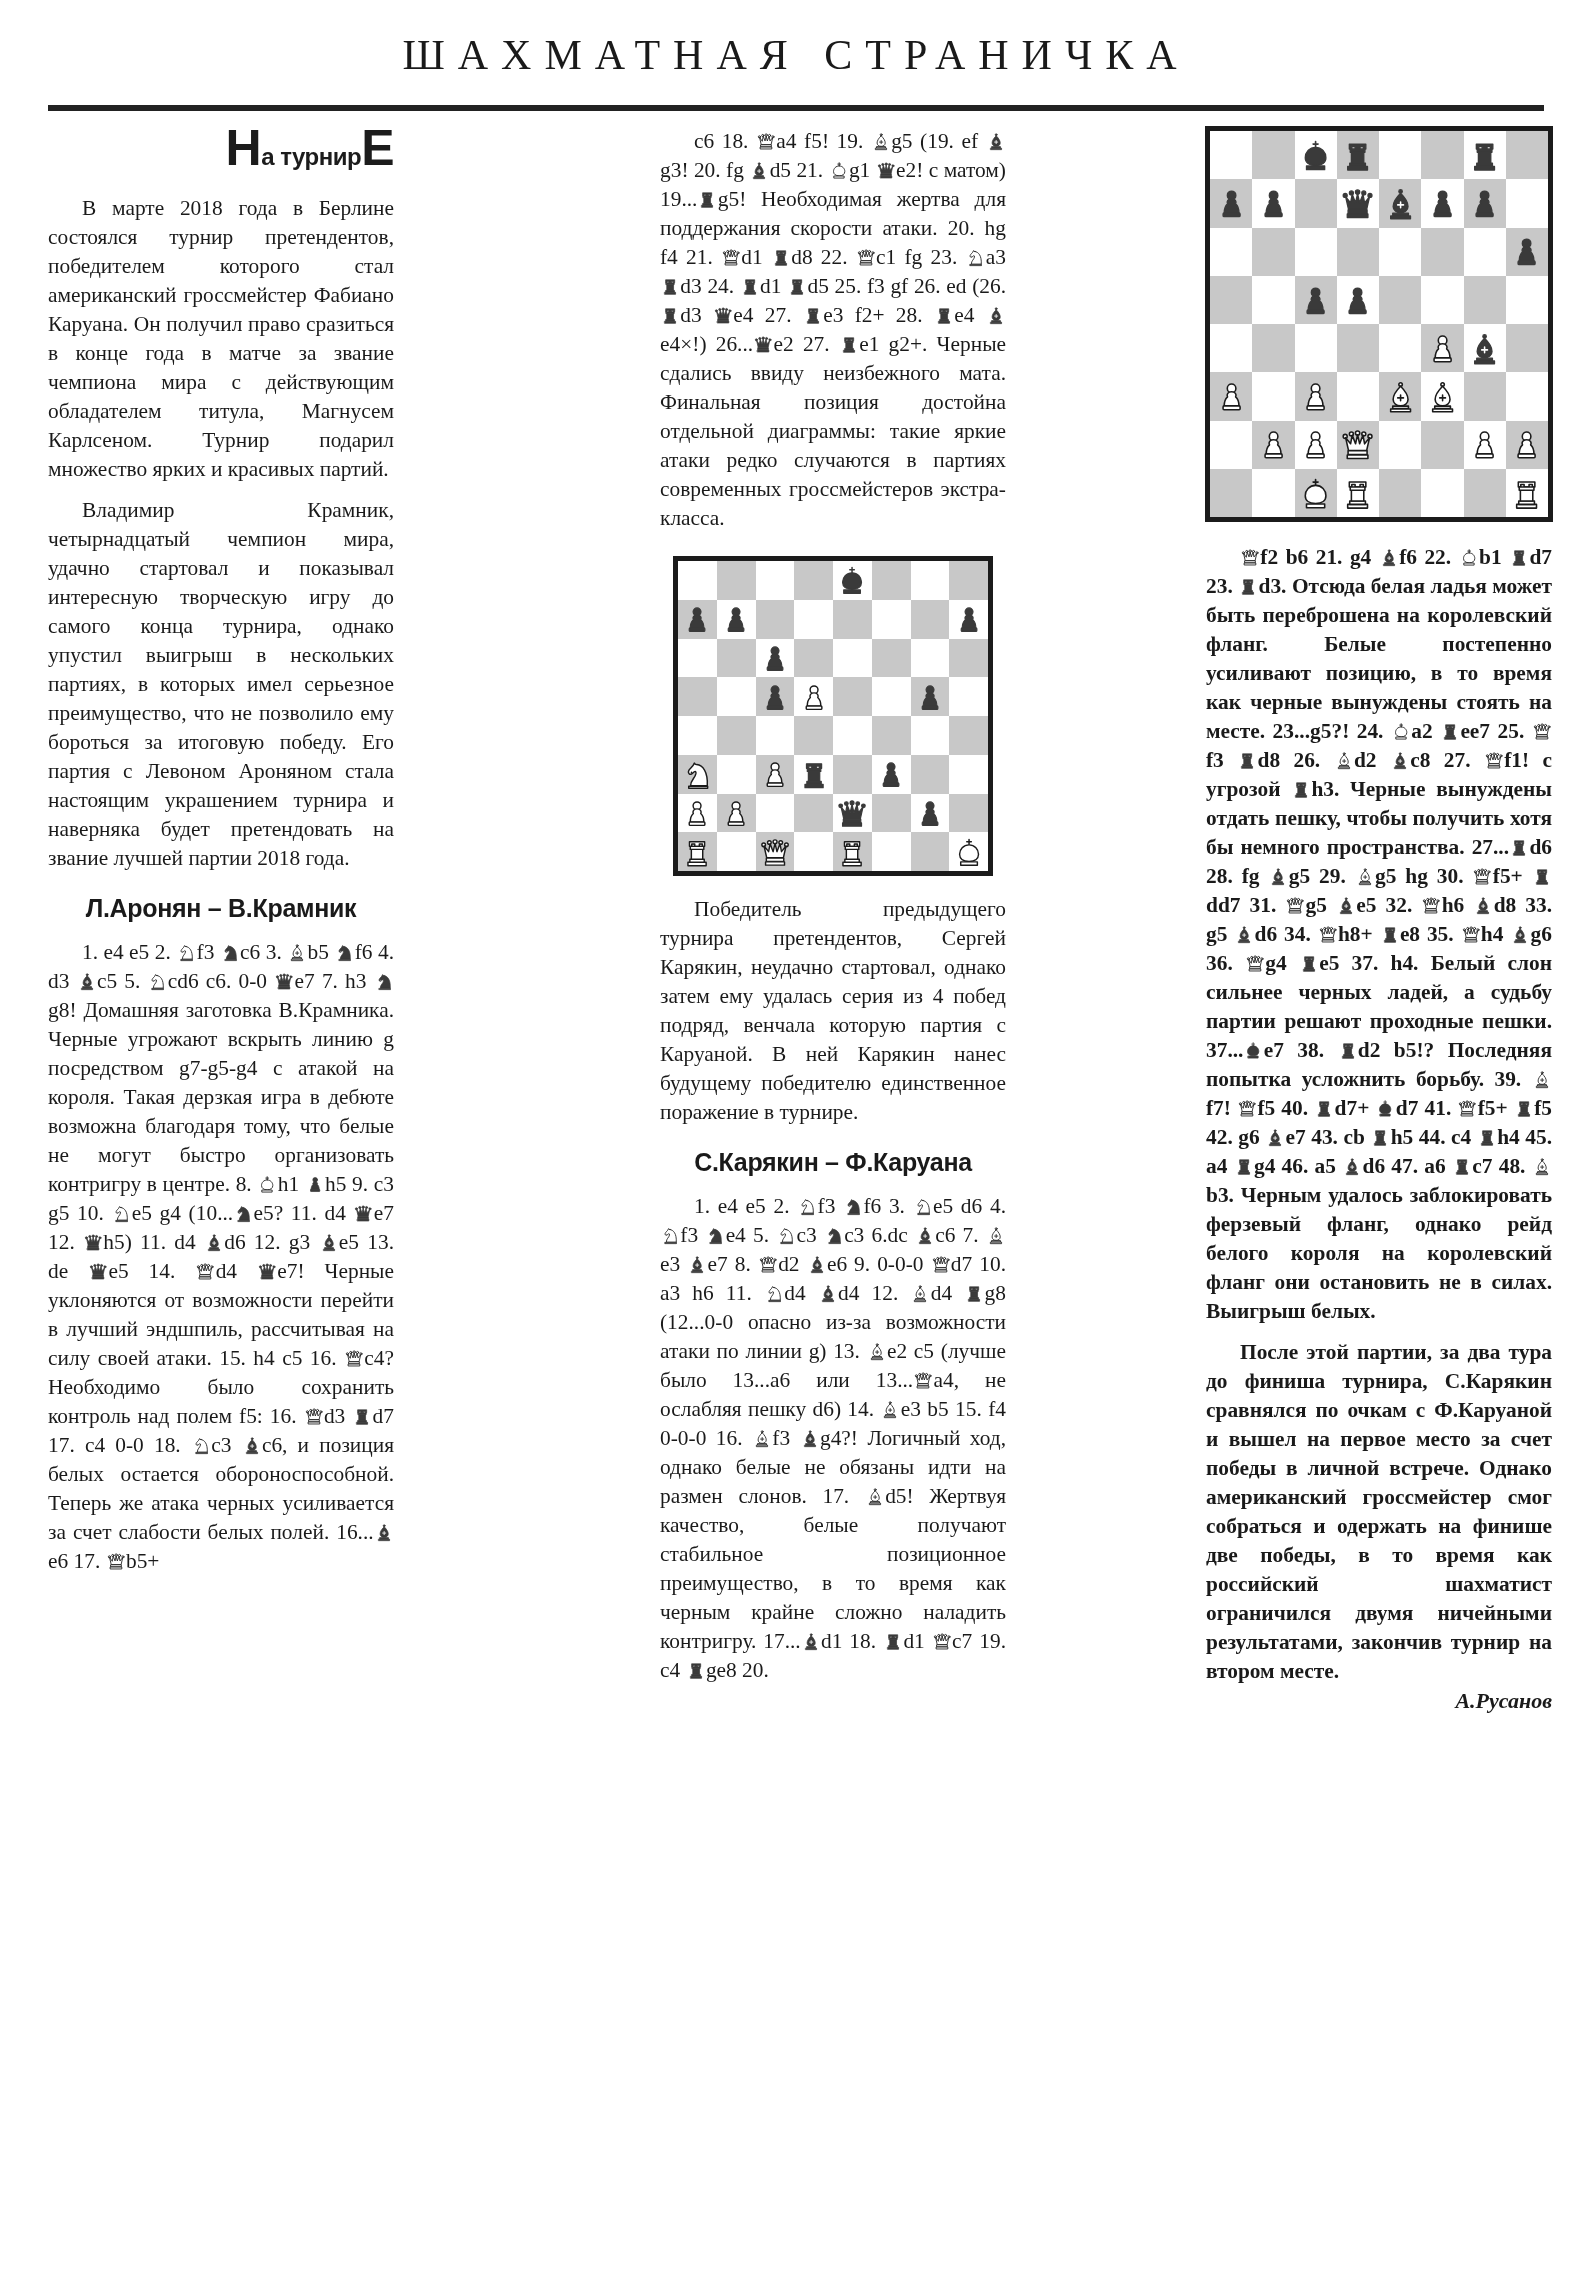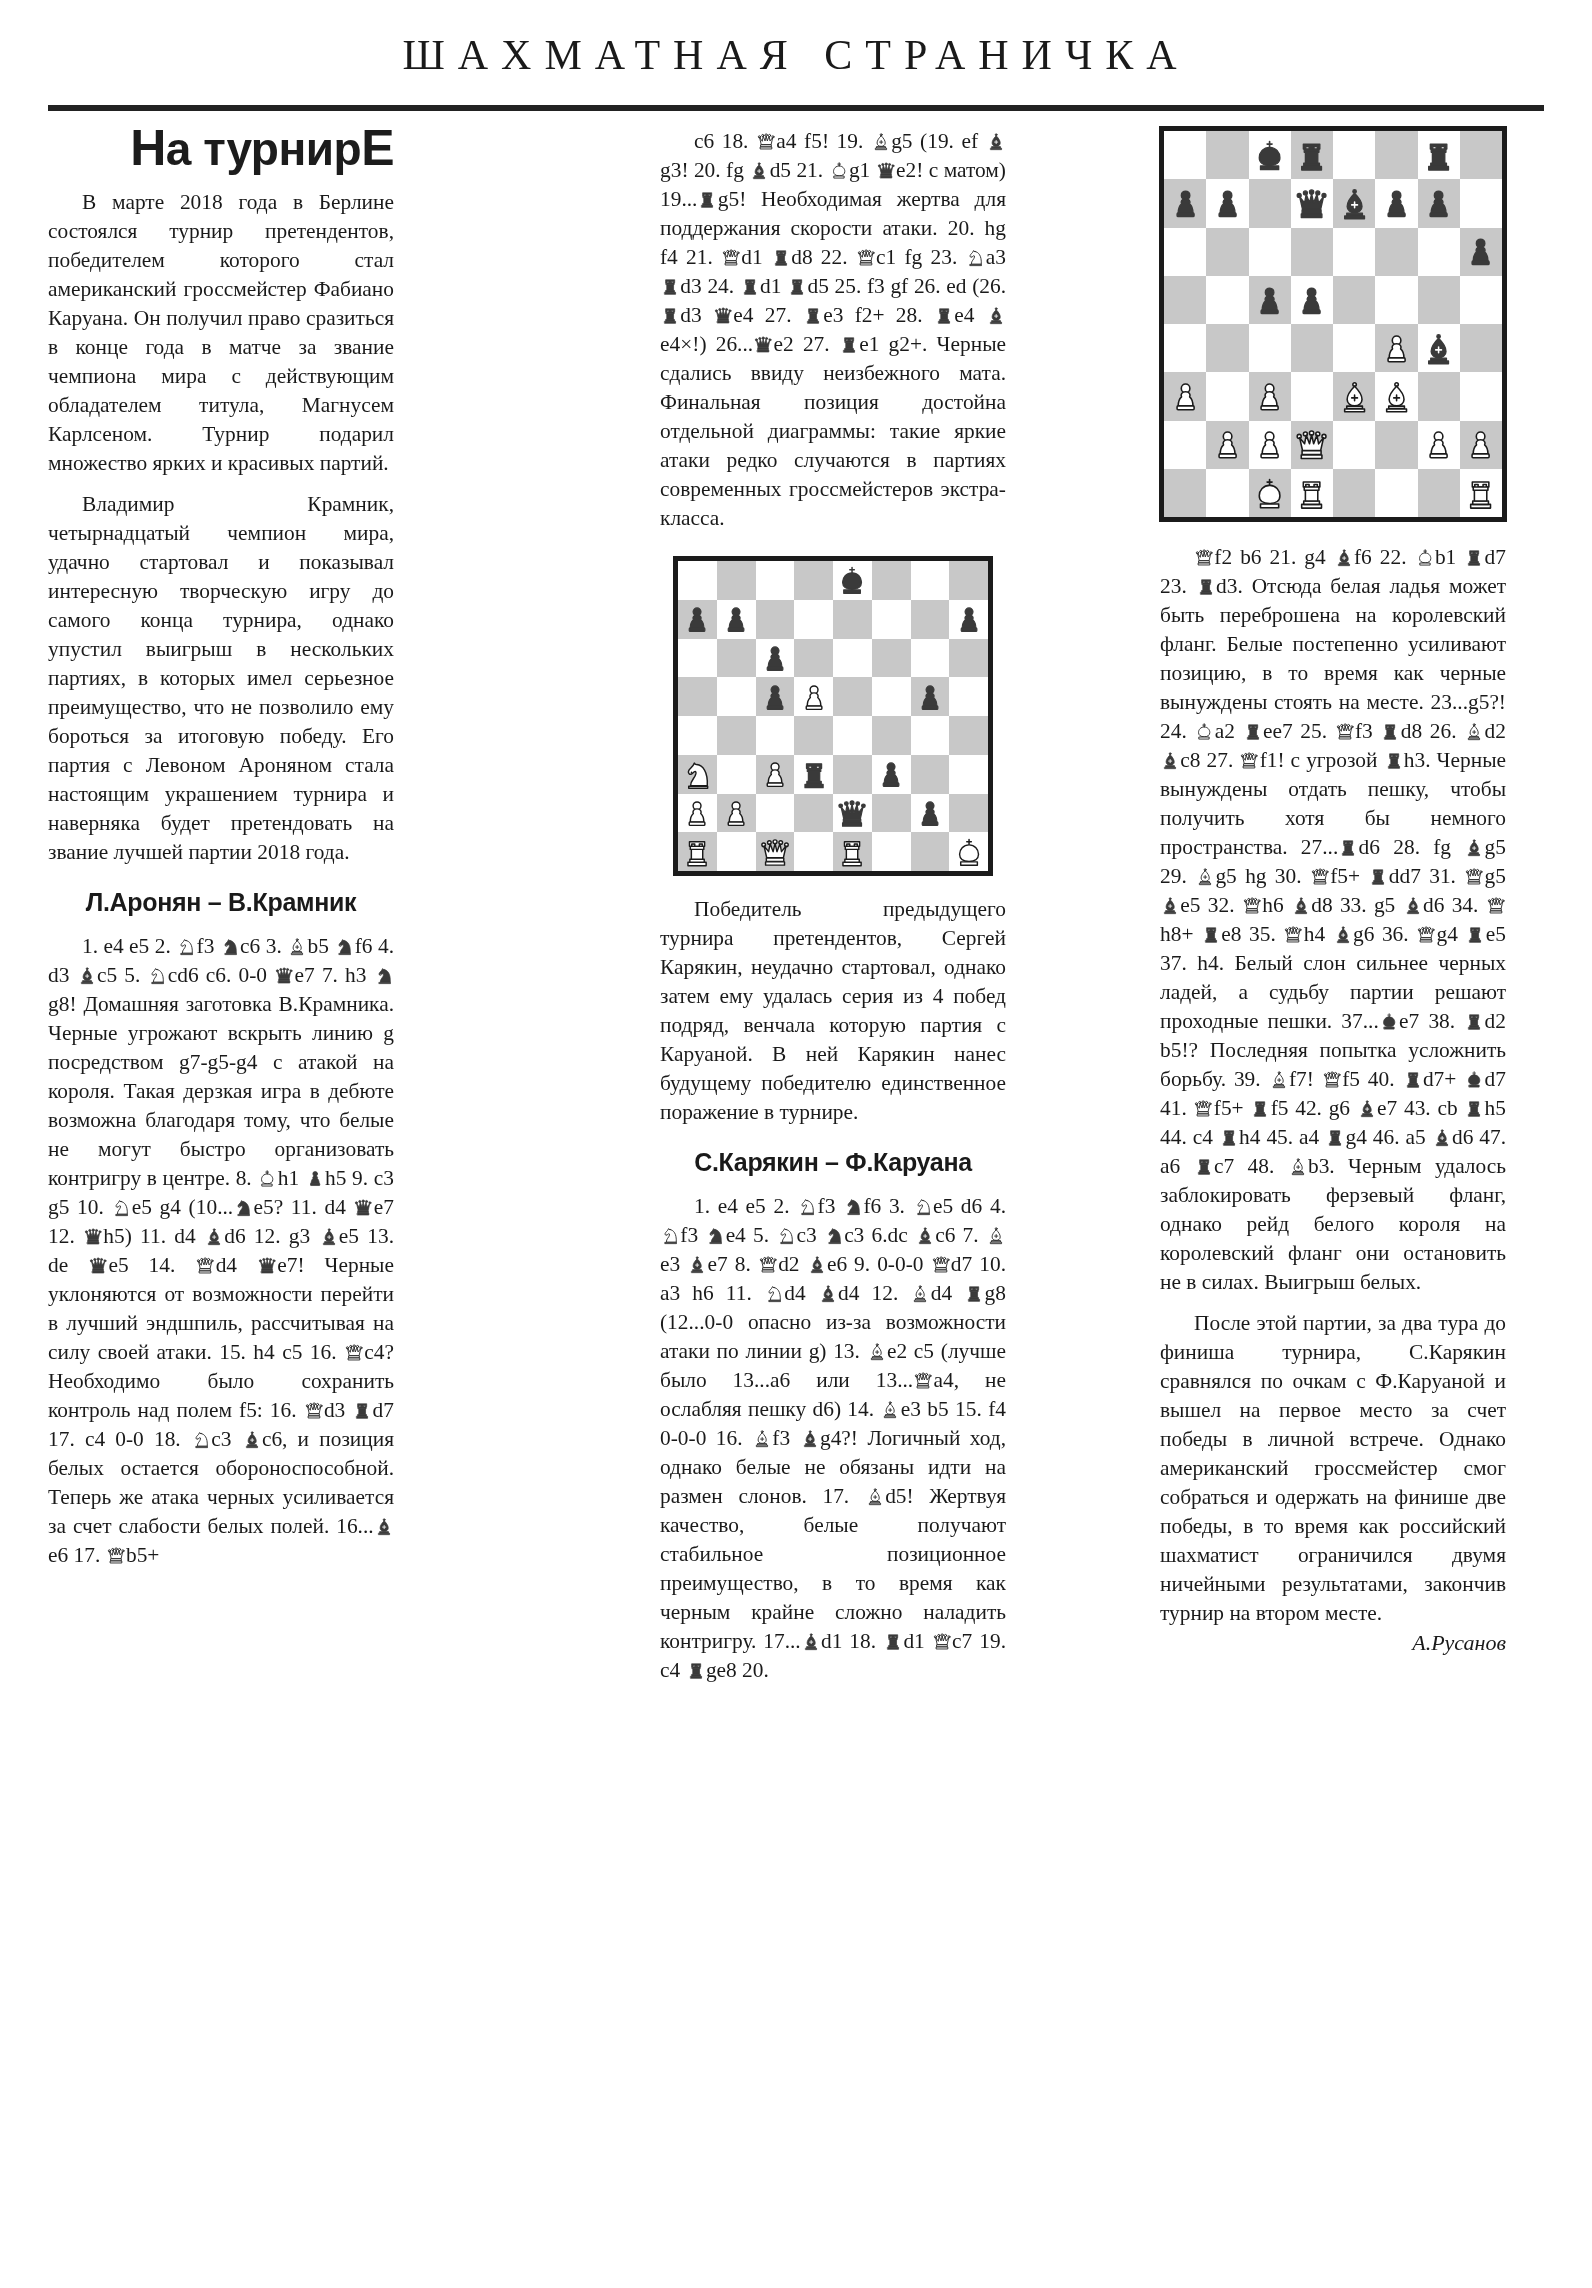--- a/index.html
+++ b/index.html
@@ -57,39 +57,39 @@
     top: 127px;
     width: 346px;
     text-align: justify;
     text-justify: inter-word;
     font-size: 21.4px;
     line-height: 29px;
     hyphens: auto;
   }
   #col1 { left: 48px; }
   #col2 { left: 660px; }
-  #col3 { left: 1160px; }
+  #col3 { left: 1206px; font-weight: bold; }
 
   
   .headline {
     margin: 0 0 16px 0;
     text-align: right;
   }
   .headline-line1 {
     font-family: "Liberation Sans", "DejaVu Sans", sans-serif;
     font-weight: 700;
     font-size: 41px;
     line-height: 42px;
     letter-spacing: -0.5px;
     color: #1c1c1c;
     display: block;
     white-space: nowrap;
   }
   .headline-line1 .cap { font-size: 50px; }
-  .headline-line1 .low { font-size: 46px; }
+  .headline-line1 .low { font-size: 24px; }
   .headline-line2 {
     font-family: "Liberation Sans", "DejaVu Sans", sans-serif;
     font-weight: 400;
     font-size: 45px;
     line-height: 46px;
     letter-spacing: -0.5px;
     color: #1c1c1c;
     display: block;
     white-space: nowrap;
     margin-top: 2px;

